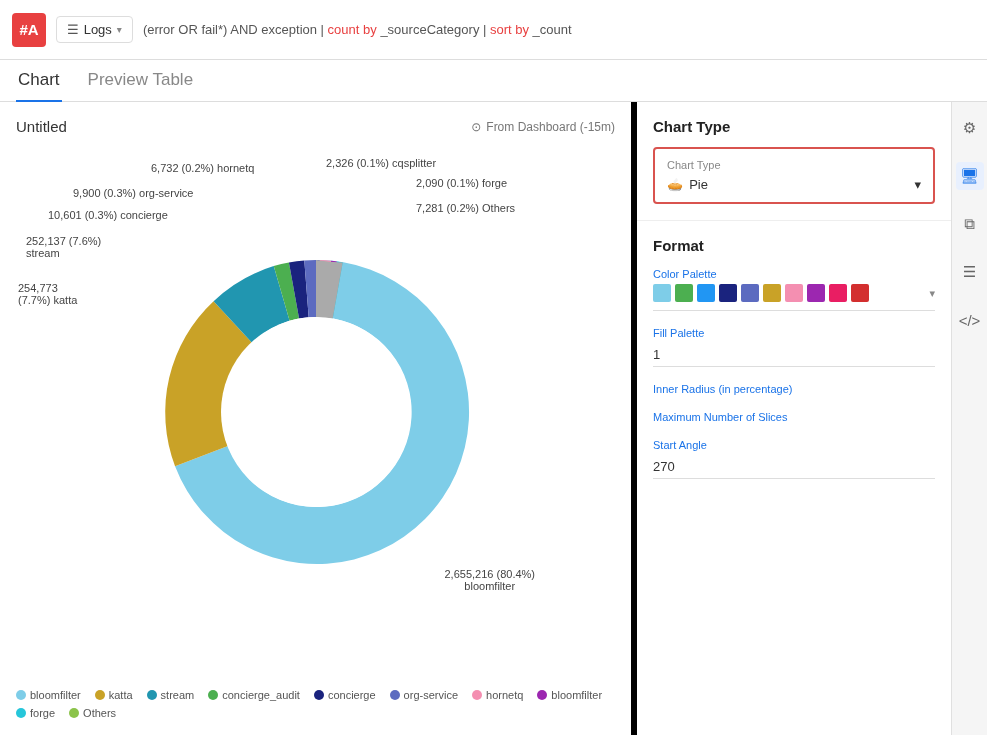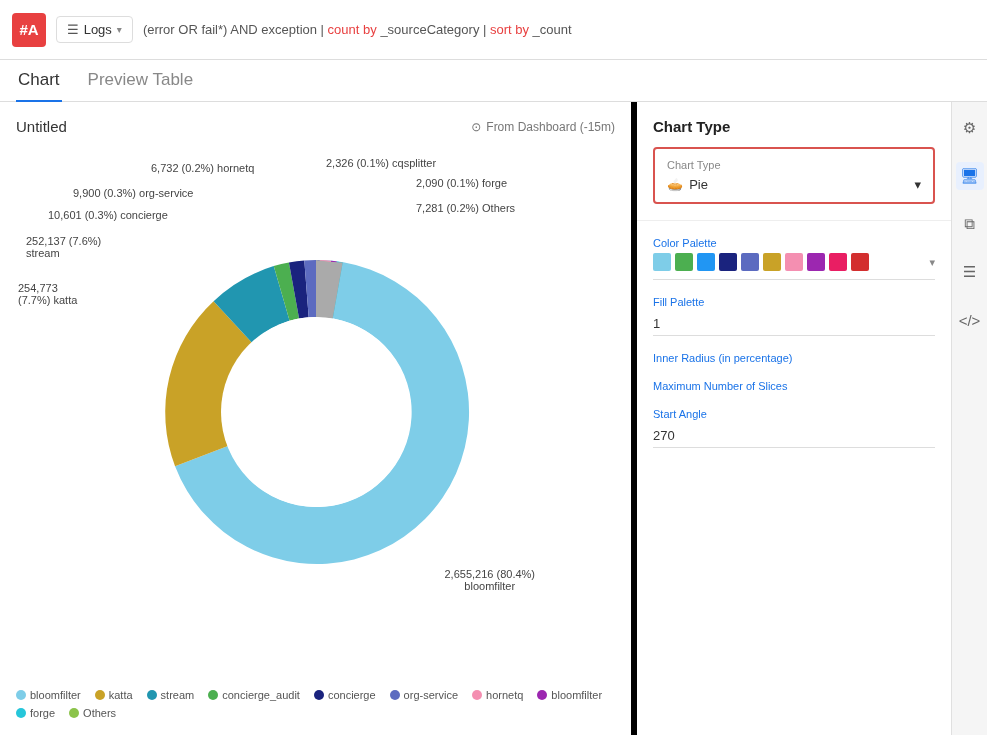--- a/index.html
+++ b/index.html
@@ -198,20 +198,21 @@
             <div class="field-value">
               <span>🥧</span>
               <span>Pie</span>
             </div>
             <span>▾</span>
           </div>
         </div>
       </div>
 
       <div class="format-section">
+        <div class="format-title">Format</div>
 
         <div class="form-field">
           <div class="form-label">Color Palette</div>
           <div class="color-palette-row" id="palette-row">
             <div class="palette-swatch" style="background: rgb(126, 205, 232);"></div>
               <div class="palette-swatch" style="background: rgb(76, 175, 80);"></div>
               <div class="palette-swatch" style="background: rgb(33, 150, 243);"></div>
               <div class="palette-swatch" style="background: rgb(26, 35, 126);"></div>
               <div class="palette-swatch" style="background: rgb(92, 107, 192);"></div>
               <div class="palette-swatch" style="background: rgb(201, 162, 39);"></div>

